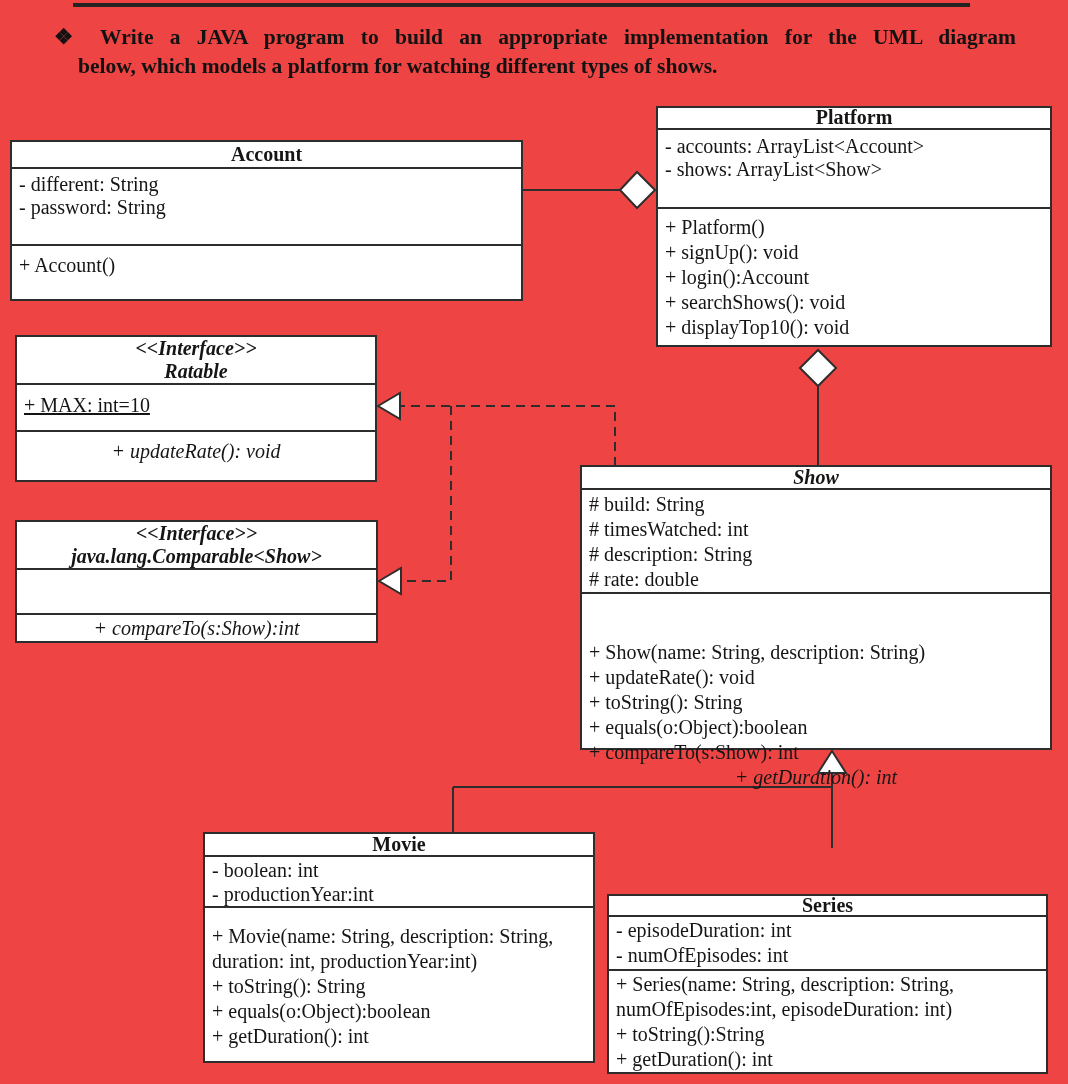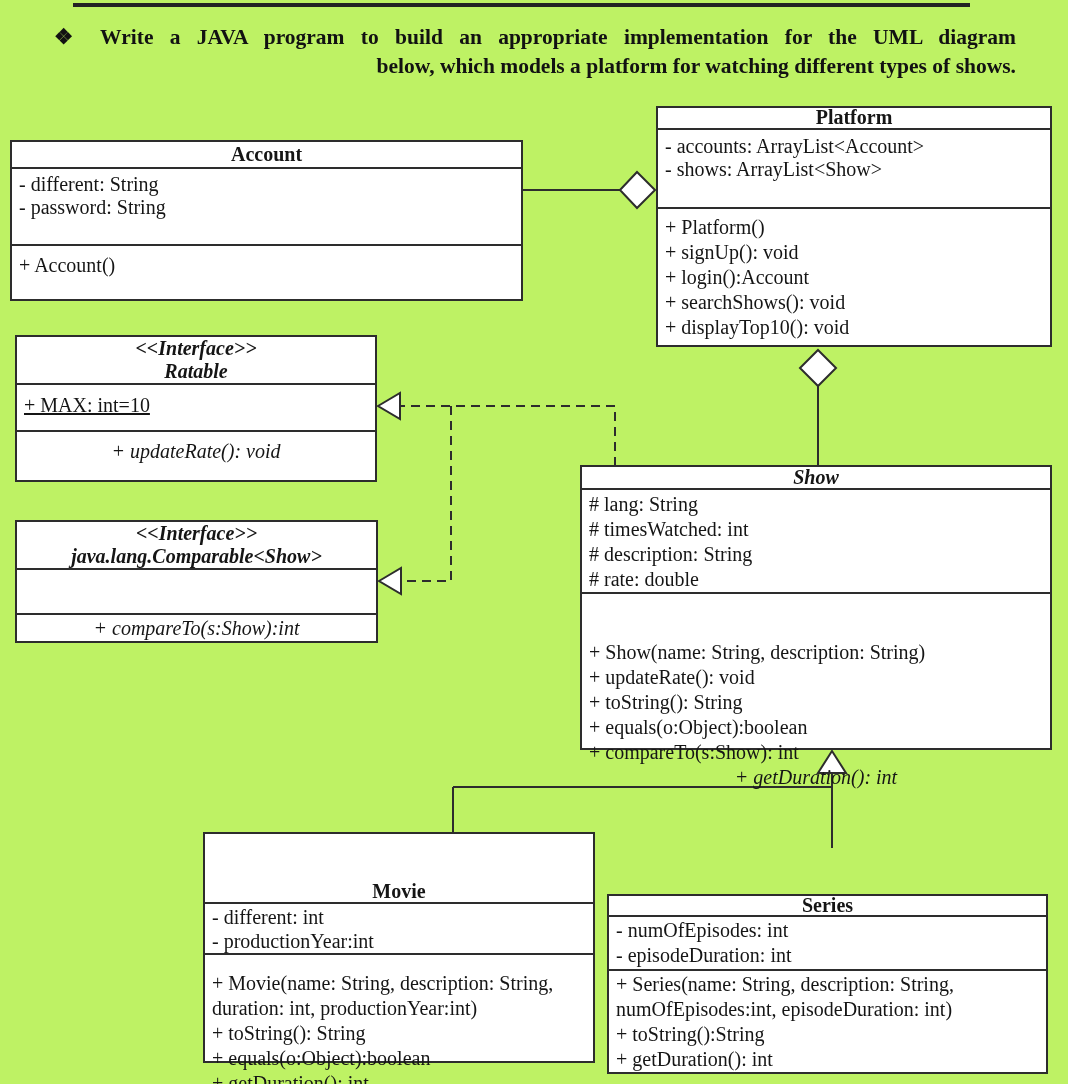--- a/index.html
+++ b/index.html
@@ -1,23 +1,23 @@
 <!DOCTYPE html>
 <html><head>
 <meta charset="utf-8">
 <style>
   html,body{margin:0;padding:0;background:#ffffff;}
   .page{
-    position:relative;width:1068px;height:1084px;background:#bef264;
+    position:relative;width:1068px;height:1084px;background:#ef4444;
     font-family:"Liberation Serif", serif;color:#151515;overflow:hidden;
   }
   .top-rule{position:absolute;left:73px;top:3px;width:897px;height:4px;background:#232323;}
   .prompt{position:absolute;left:54px;top:23px;width:962px;font-weight:bold;font-size:21.5px;line-height:29px;color:#121212;}
   .prompt .l1{text-align:justify;text-align-last:justify;}
-  .prompt .l2{text-align:right;}
+  .prompt .l2{text-align:left;margin-left:24px;}
   .overlay{position:absolute;left:0;top:0;width:1068px;height:1084px;}
 
   .box{
     position:absolute;border:2px solid #2d2d2d;background:#ffffff;
     box-sizing:border-box;display:flex;flex-direction:column;font-size:20px;line-height:25px;
   }
   .sec{box-sizing:border-box;padding:0 7px;overflow:visible;}
   .sec-title{text-align:center;font-weight:bold;border-bottom:2px solid #2d2d2d;padding:0 4px;}
   .sec-attrs{border-bottom:2px solid #2d2d2d;}
   .sec-methods{flex:1;}
@@ -103,54 +103,54 @@
     </div>
     <div class="sec sec-attrs" style="height:45px;"></div>
     <div class="sec sec-methods" style="padding-top:2px;line-height:22px;">
       <div class="row it">+ compareTo(s:Show):int</div>
     </div>
   </div>
 
   <div class="box" style="left:580px;top:465px;width:472px;height:285px;">
     <div class="sec sec-title it" style="height:23px;line-height:21px;">Show</div>
     <div class="sec sec-attrs" style="height:105px;padding-top:2px;line-height:25px;">
-      <div class="row"># lang: String</div>
+      <div class="row"># build: String</div>
       <div class="row"># timesWatched: int</div>
       <div class="row"># description: String</div>
       <div class="row"># rate: double</div>
     </div>
     <div class="sec sec-methods" style="padding-top:2px;line-height:25px;margin-top:44px;">
       <div class="row">+ Show(name: String, description: String)</div>
       <div class="row">+ updateRate(): void</div>
       <div class="row">+ toString(): String</div>
       <div class="row">+ equals(o:Object):boolean</div>
       <div class="row">+ compareTo(s:Show): int</div>
       <div class="row it">+ getDuration(): int</div>
     </div>
   </div>
 
   <div class="box" style="left:203px;top:832px;width:392px;height:231px;">
-    <div class="sec sec-title" style="height:23px;line-height:21px;margin-top:47px;">Movie</div>
+    <div class="sec sec-title" style="height:23px;line-height:21px;">Movie</div>
     <div class="sec sec-attrs" style="height:51px;padding-top:1px;line-height:24px;">
-      <div class="row">- different: int</div>
+      <div class="row">- boolean: int</div>
       <div class="row">- productionYear:int</div>
     </div>
     <div class="sec sec-methods" style="padding-top:16px;line-height:25px;">
       <div class="row">+ Movie(name: String, description: String, duration: int, productionYear:int)</div>
       <div class="row">+ toString(): String</div>
       <div class="row">+ equals(o:Object):boolean</div>
       <div class="row">+ getDuration(): int</div>
     </div>
   </div>
 
   <div class="box" style="left:607px;top:847px;width:441px;height:180px;margin-top:47px;">
     <div class="sec sec-title" style="height:21px;line-height:19px;">Series</div>
     <div class="sec sec-attrs" style="height:54px;padding-top:1px;line-height:25px;">
+      <div class="row">- episodeDuration: int</div>
       <div class="row">- numOfEpisodes: int</div>
-      <div class="row">- episodeDuration: int</div>
     </div>
     <div class="sec sec-methods" style="padding-top:1px;line-height:25px;">
       <div class="row">+ Series(name: String, description: String, numOfEpisodes:int, episodeDuration: int)</div>
       <div class="row">+ toString():String</div>
       <div class="row">+ getDuration(): int</div>
     </div>
   </div>
 
 </div>
 

